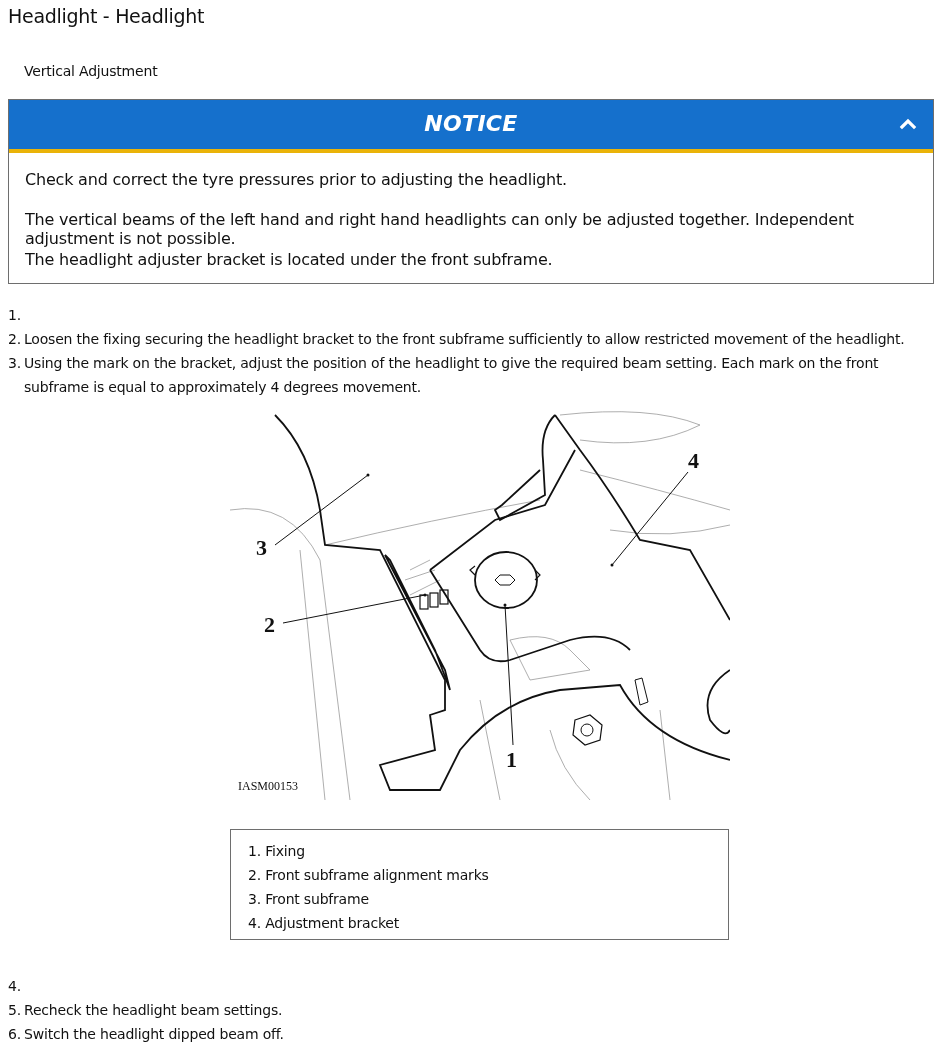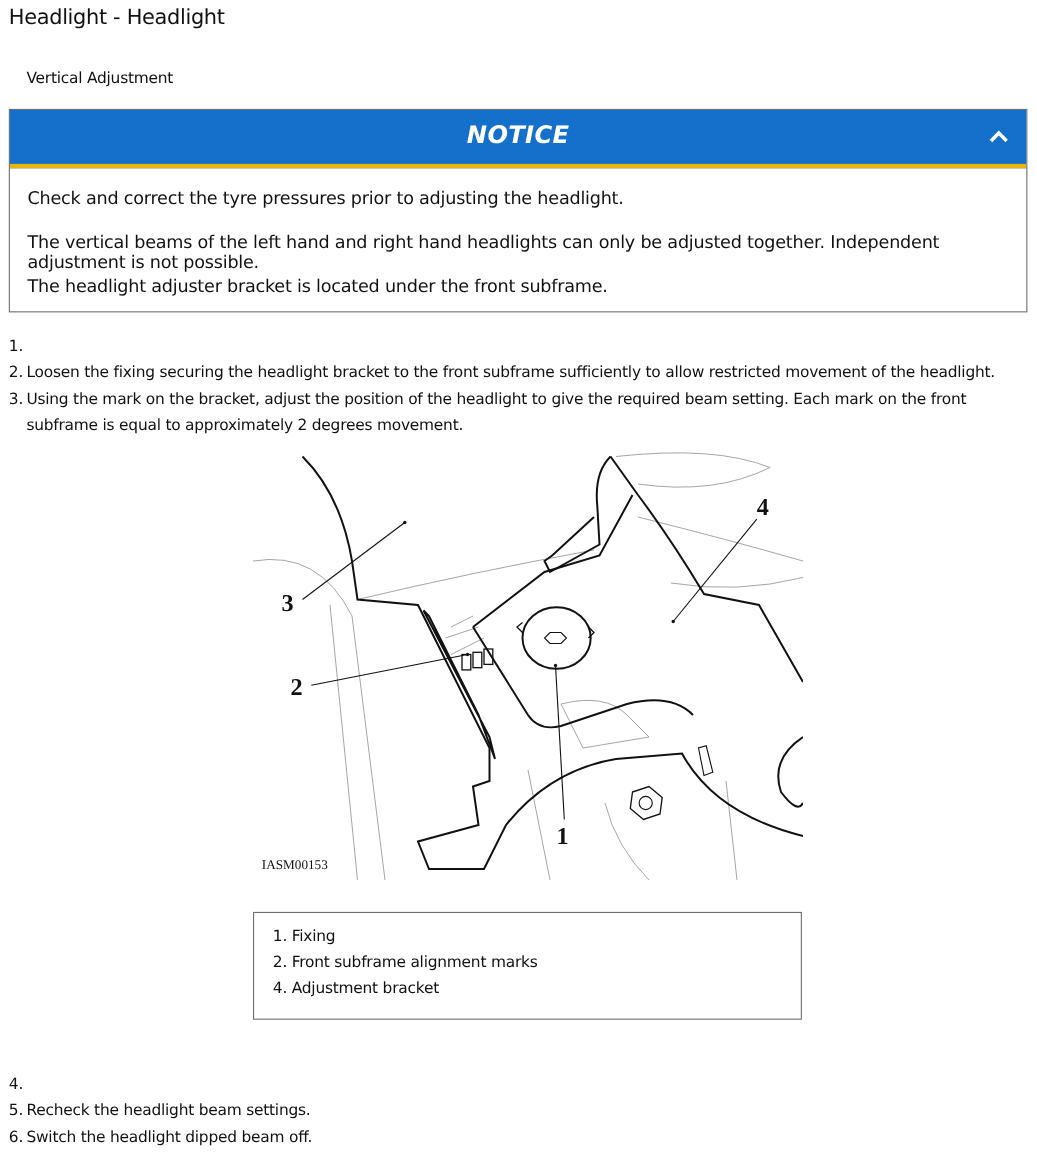--- a/index.html
+++ b/index.html
@@ -21,21 +21,21 @@
     position: absolute; left: 0; right: 0; top: 11px; text-align: center;
     font-size: 22px; font-weight: bold; font-style: italic; letter-spacing: 0.3px;
   }
   .chevron { position: absolute; right: 16px; top: 16px; width: 18px; height: 14px; cursor: pointer; }
   .notice-body p { margin: 0; position: absolute; left: 16px; font-size: 16px; letter-spacing: -0.2px; }
   .steps { position: absolute; left: 8px; font-size: 14px; letter-spacing: -0.2px; line-height: 24px; }
   .step { display: flex; }
   .step .num { width: 16px; flex: none; }
   .figure { position: absolute; left: 230px; top: 410px; width: 500px; height: 390px; }
   .legend {
-    position: absolute; left: 230px; top: 829px; width: 499px; height: 98px;
+    position: absolute; left: 230px; top: 829px; width: 499px; height: 111px;
     border: 1px solid #6e6e6e; box-sizing: border-box; padding: 9px 0 0 17px;
     font-size: 14px; letter-spacing: -0.2px; line-height: 24px;
   }
 </style>
 </head>
 <body>
 
 <div class="title">Headlight - Headlight</div>
 <div class="subtitle">Vertical Adjustment</div>
 
@@ -56,21 +56,21 @@
 <div class="steps" style="top:303px; width:930px;">
   <div class="step">
       <span class="num">1.</span>
     </div>
   <div class="step">
       <span class="num">2.</span>
       <span>Loosen the fixing securing the headlight bracket to the front subframe sufficiently to allow restricted movement of the headlight.</span>
     </div>
   <div class="step">
       <span class="num">3.</span>
-      <span>Using the mark on the bracket, adjust the position of the headlight to give the required beam setting. Each mark on the front subframe is equal to approximately 2 degrees movement.</span>
+      <span>Using the mark on the bracket, adjust the position of the headlight to give the required beam setting. Each mark on the front subframe is equal to approximately 4 degrees movement.</span>
     </div>
 </div>
 
 <svg class="figure" viewBox="0 0 500 390">
   <g fill="none" stroke="#999" stroke-width="0.8">
     <path d="M0 100 Q60 90 90 150 L120 390"></path>
     <path d="M70 140 L95 390"></path>
     <path d="M95 135 Q200 110 310 90"></path>
     <path d="M330 5 Q420 -5 470 15 Q420 40 350 30"></path>
     <path d="M350 60 Q430 80 500 100"></path>
@@ -122,20 +122,21 @@
     <text x="34" y="222">2</text>
     <text x="26" y="145">3</text>
     <text x="458" y="58">4</text>
   </g>
   <text x="8" y="380" font-family="'Liberation Serif', serif" font-size="12" fill="#111">IASM00153</text>
 </svg>
 
 <div class="legend">
   <div>1. Fixing</div>
   <div>2. Front subframe alignment marks</div>
+  <div>3. Front subframe</div>
   <div>4. Adjustment bracket</div>
 </div>
 
 <div class="steps" style="top:974px; width:930px;">
   <div class="step">
       <span class="num">4.</span>
     </div>
   <div class="step">
       <span class="num">5.</span>
       <span>Recheck the headlight beam settings.</span>

